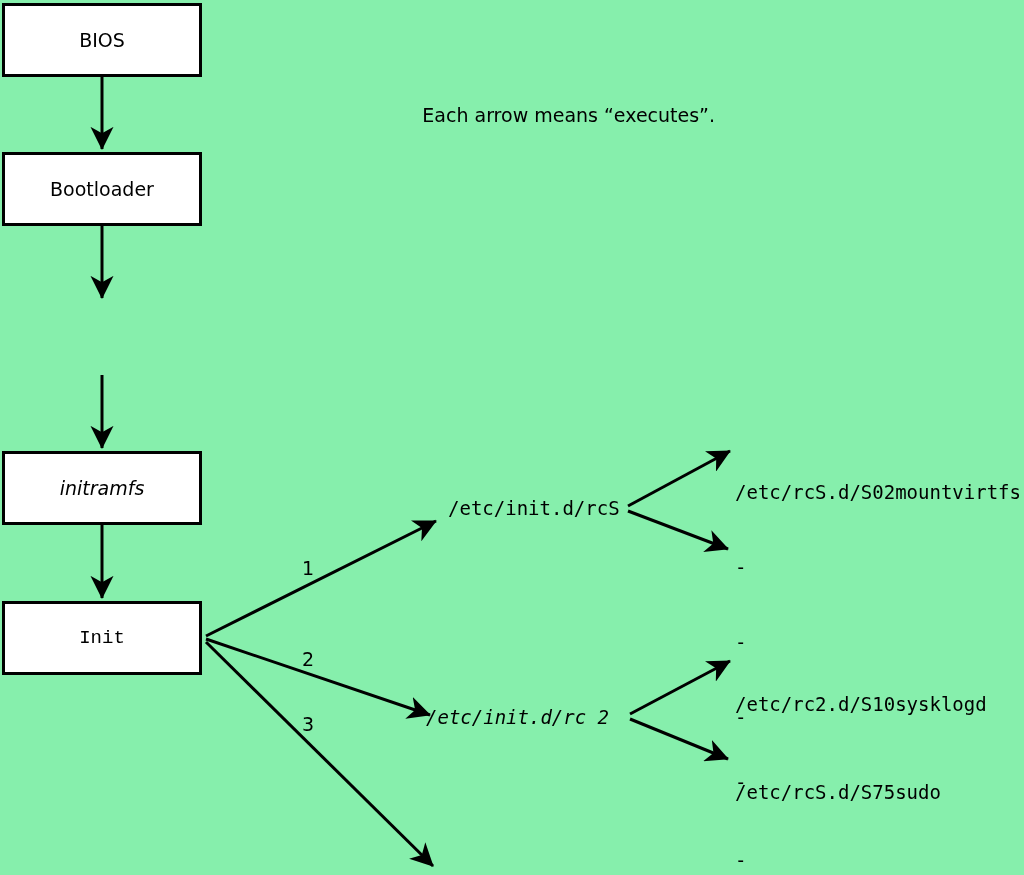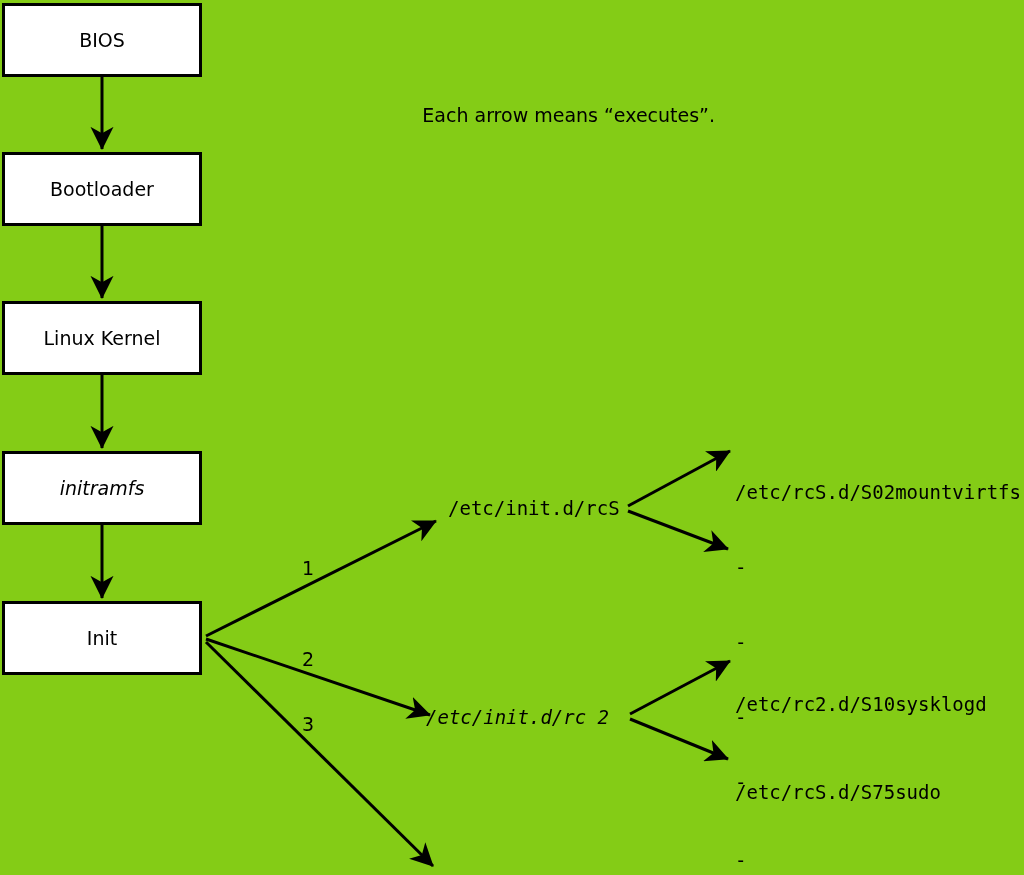--- a/index.html
+++ b/index.html
@@ -4,21 +4,21 @@
 <style>
   html, body {
     margin: 0;
     padding: 0;
     background: #ffffff;
   }
   .diagram {
     position: relative;
     width: 1024px;
     height: 875px;
-    background: #84cc16;
+    background: #86efac;
     overflow: hidden;
     font-family: "DejaVu Sans", "Liberation Sans", sans-serif;
     color: #000000;
   }
   .arrows {
     position: absolute;
     left: 0;
     top: 0;
     width: 1024px;
     height: 875px;
@@ -34,21 +34,21 @@
     display: flex;
     align-items: center;
     justify-content: center;
     font-size: 19px;
     line-height: 1;
   }
   .box-bios        { top: 3px; }
   .box-bootloader  { top: 152px; }
   .box-kernel      { top: 301px; }
   .box-initramfs   { top: 451px; font-style: italic; }
-  .box-init        { top: 601px; }
+  .box-init        { top: 601px; font-family: Liberation Mono, monospace; }
   .note {
     position: absolute;
     left: 295px;
     top: 103px;
     width: 420px;
     text-align: right;
     font-size: 19px;
     line-height: 24px;
   }
   .branch-num {
@@ -100,23 +100,20 @@
       <line x1="630" y1="719" x2="728" y2="759" marker-end="url(#ah)"></line>
     </g>
   </svg>
 
   <div class="box box-bios">
     <span>BIOS</span>
   </div>
   <div class="box box-bootloader">
     <span>Bootloader</span>
   </div>
-  <div class="box box-kernel">
-    <span>Linux Kernel</span>
-  </div>
   <div class="box box-initramfs">
     <span>initramfs</span>
   </div>
   <div class="box box-init">
     <span>Init</span>
   </div>
 
   <div class="note">Each arrow means “executes”.</div>
 
   <div class="branch-num branch-1">1</div>

